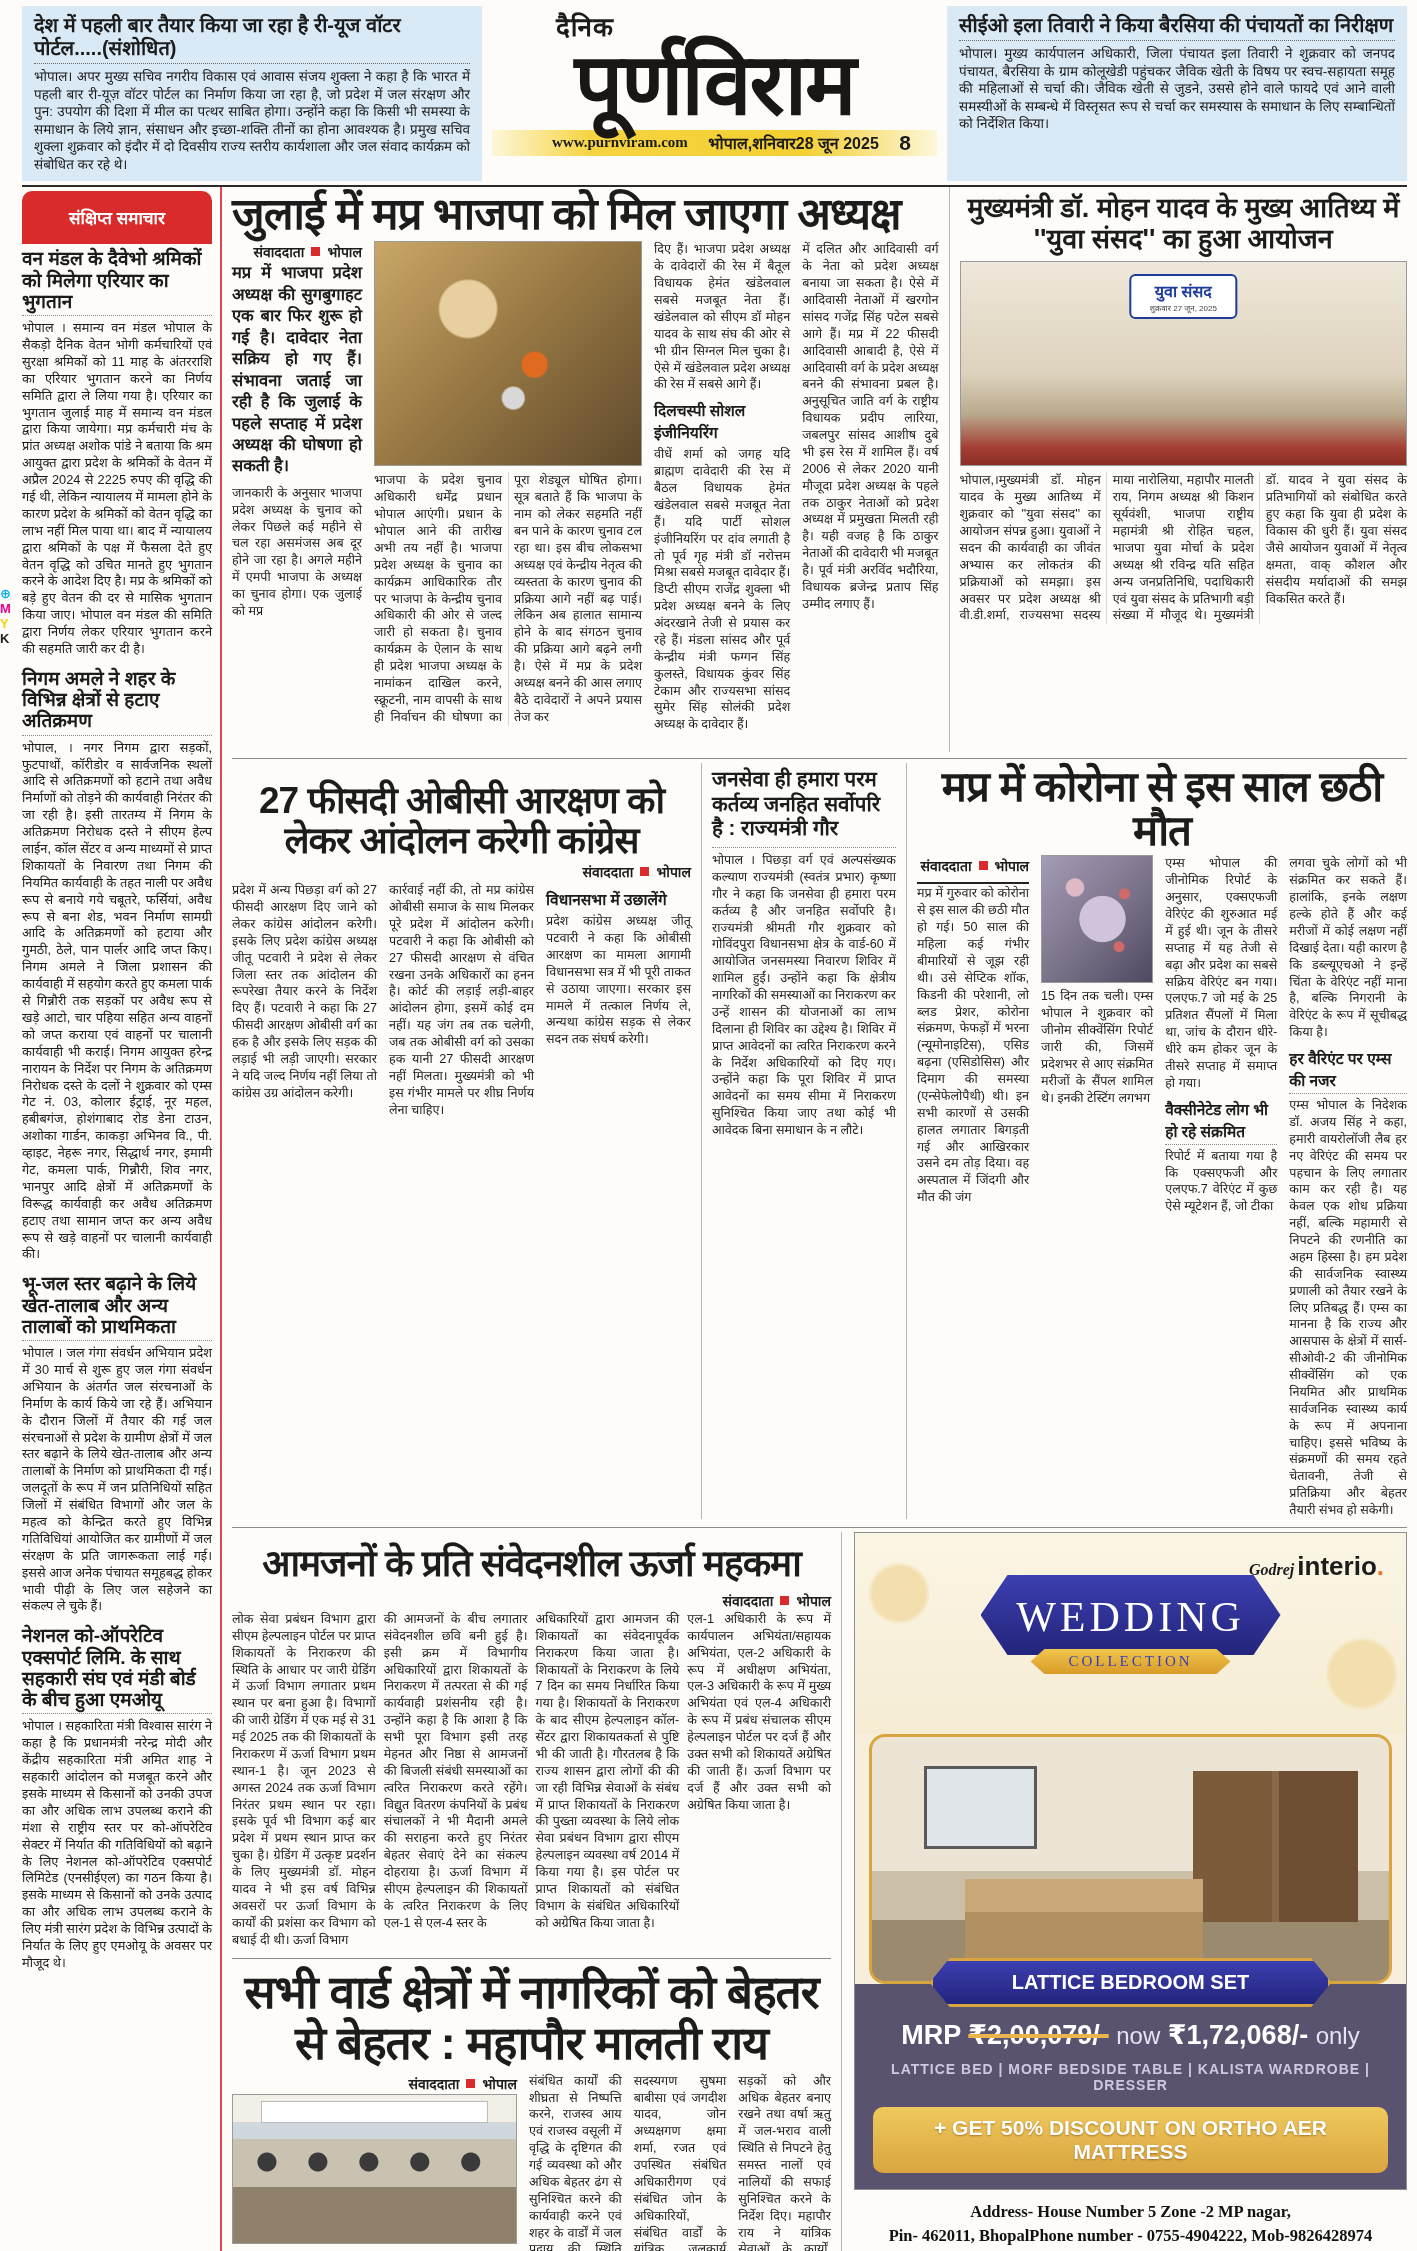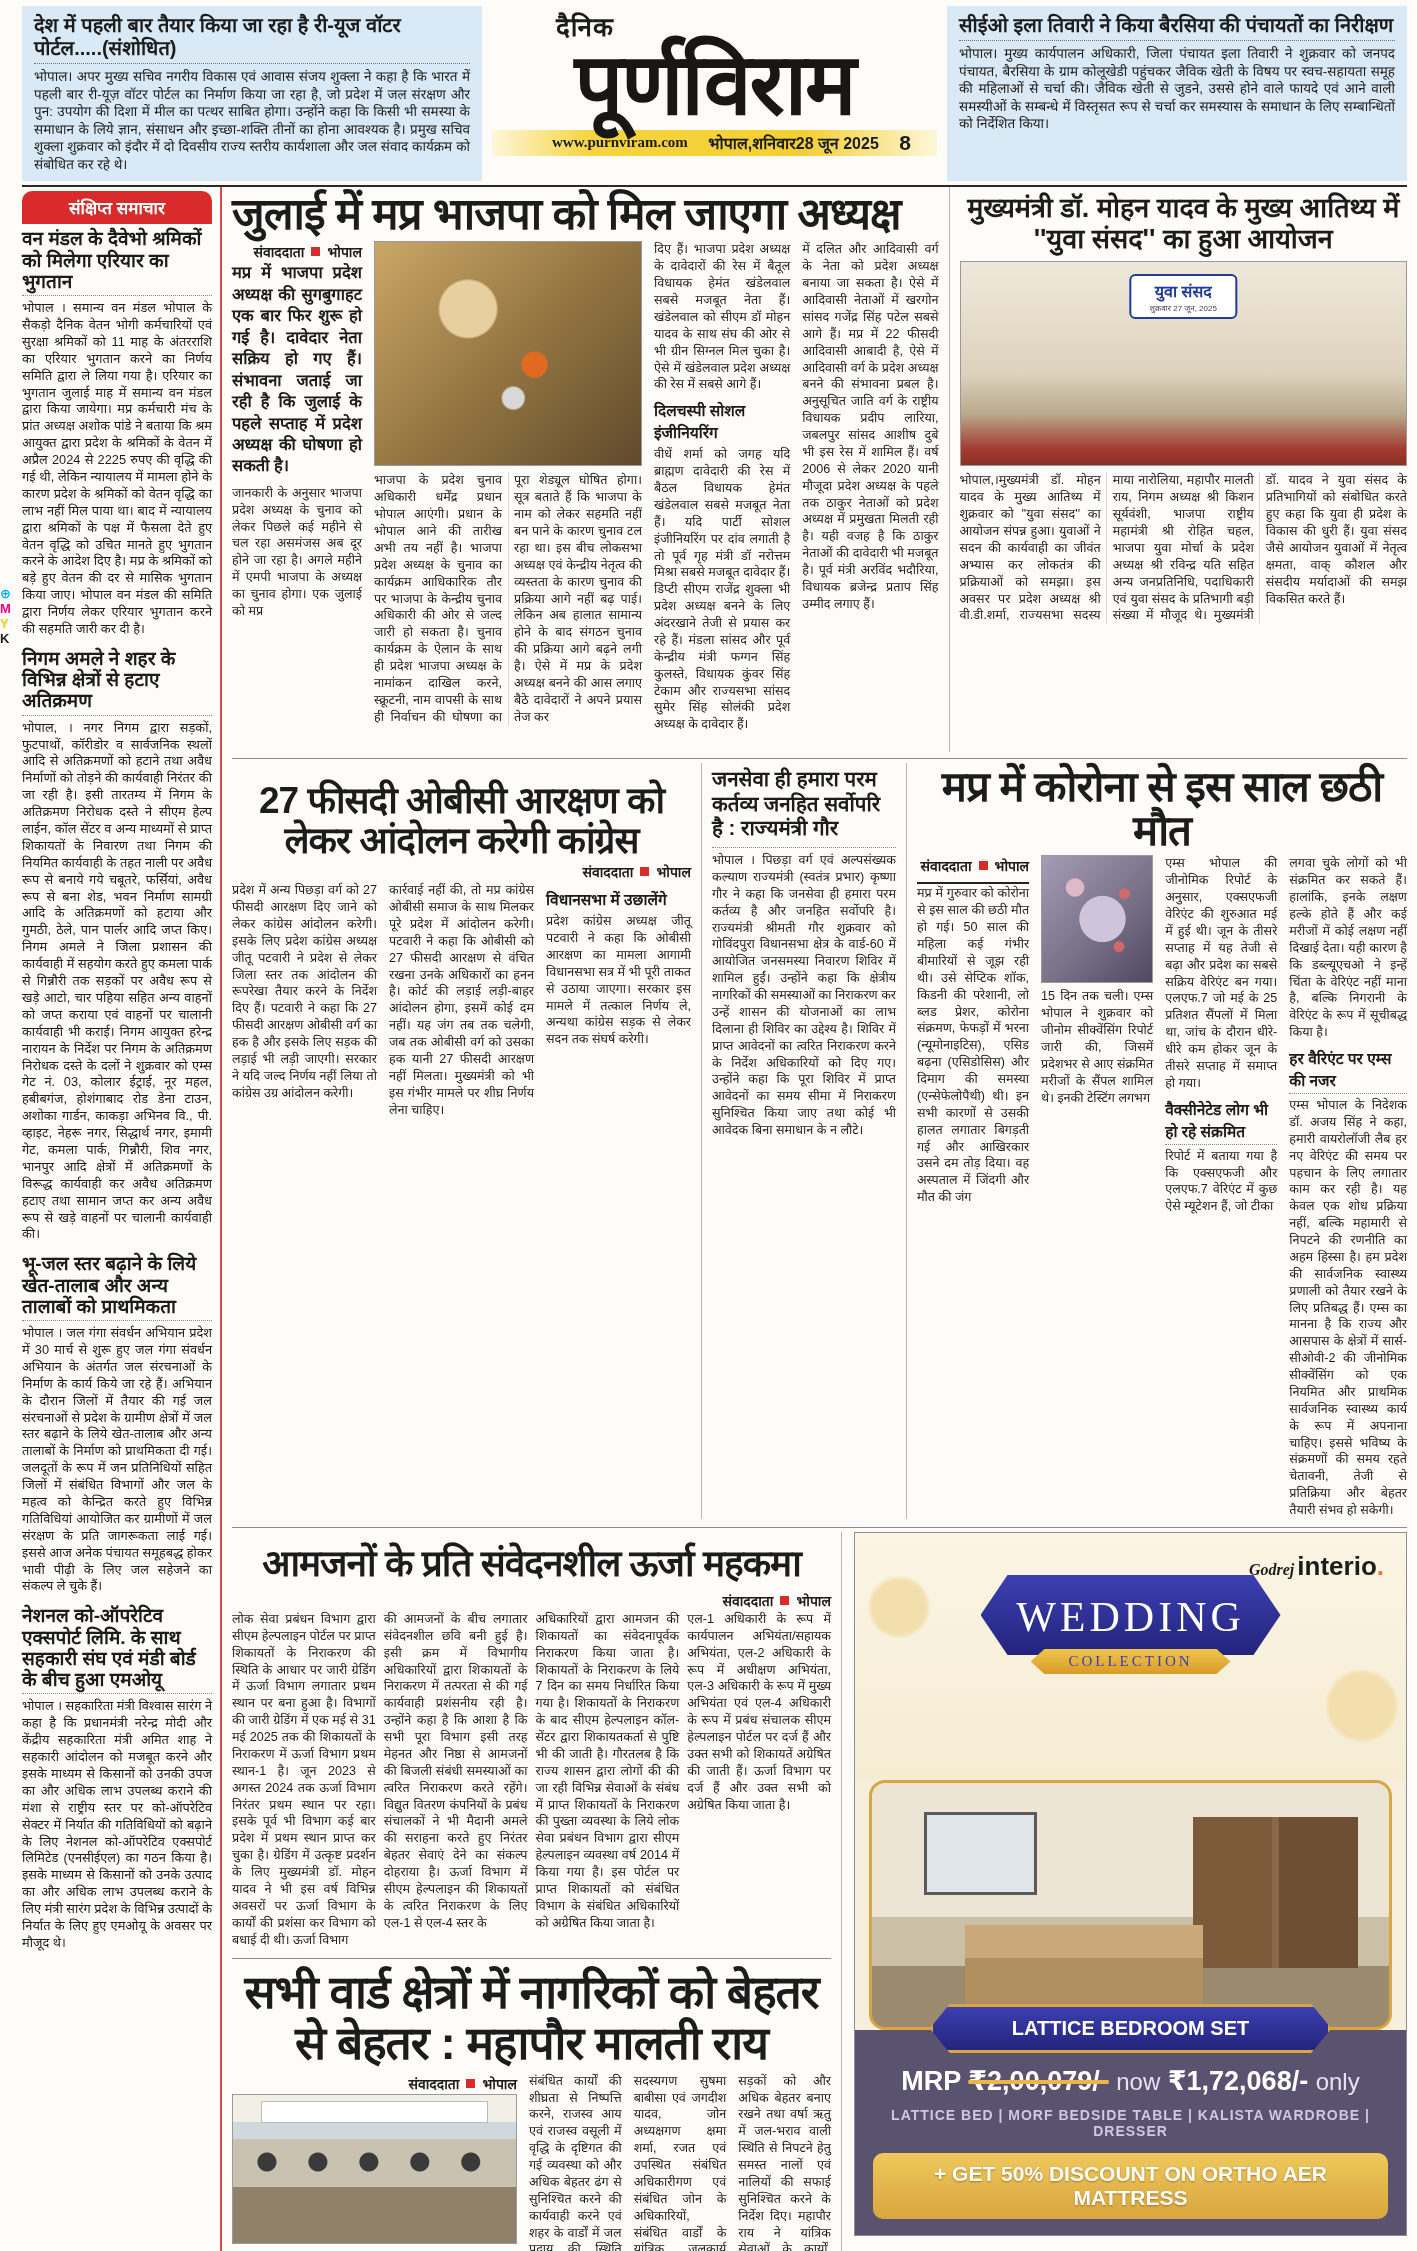--- a/index.html
+++ b/index.html
@@ -24,21 +24,21 @@
   .date-strip .date { font-weight:800; font-size:16px; }
   .date-strip .pageno { font-size:21px; font-weight:800; }
   .band-rule { border-top:2px solid #2a2a2a; margin:4px 0 0 0; }
 
   
   .main-wrap { display:flex; gap:0; }
   .sidebar { flex:0 0 200px; border-right:2px solid #e0474a; padding:4px 8px 4px 0; position:relative; }
   .content { flex:1 1 auto; padding-left:10px; }
 
   .section-tab { background:#d92b2b; color:#fff; font-weight:800; font-size:17px; text-align:center;
-                 border-radius:10px 10px 0 0; padding:5px 4px; margin-bottom:4px; }
+                 border-radius:10px 10px 0 0; padding:15px 4px; margin-bottom:4px; }
   .side-article { margin-bottom:10px; }
   .side-article h3 { font-size:19px; font-weight:800; line-height:1.12; padding-bottom:3px;
                      border-bottom:1px dotted #888; margin-bottom:4px; }
   .side-article p { font-size:12.8px; line-height:1.32; text-align:justify; }
   .cmyk-mark { position:absolute; left:-22px; top:400px; display:flex; flex-direction:column;
                font-size:13px; font-weight:bold; line-height:1.15; }
   .cmyk-mark span:nth-child(1){ color:#00aeef; }
   .cmyk-mark span:nth-child(2){ color:#ec008c; }
   .cmyk-mark span:nth-child(3){ color:#f3d011; }
   .cmyk-mark span:nth-child(4){ color:#231f20; }
@@ -106,21 +106,21 @@
   .meet-photo .heads { position:absolute; top:52px; left:0; right:0; height:30px;
       background:radial-gradient(circle at 12% 50%, #3a3a3a 0 9px, transparent 10px),
                  radial-gradient(circle at 30% 50%, #3a3a3a 0 9px, transparent 10px),
                  radial-gradient(circle at 48% 50%, #3a3a3a 0 9px, transparent 10px),
                  radial-gradient(circle at 66% 50%, #3a3a3a 0 9px, transparent 10px),
                  radial-gradient(circle at 84% 50%, #3a3a3a 0 9px, transparent 10px); }
 
   
   .ad-col { flex:0 0 565px; padding-left:12px; }
   .ad { border:1px solid #8f8f8f; background:#f7efdc; position:relative; }
-  .ad-top { position:relative; height:247px;
+  .ad-top { position:relative; height:201px;
       background:radial-gradient(circle at 8% 30%, #f3dfae 0 5%, transparent 6%),
                  radial-gradient(circle at 92% 70%, #f3dfae 0 6%, transparent 7%),
                  linear-gradient(180deg,#fbf5e4, #f5ecd3); }
   .godrej { position:absolute; top:18px; right:22px; font-size:26px; font-weight:800; color:#1c1c1c; }
   .godrej .script { font-family:"Liberation Serif",serif; font-style:italic; font-weight:bold; font-size:16px; margin-right:3px; }
   .godrej .dot { color:#e8772b; }
   .wed-shield { position:absolute; left:50%; top:42px; transform:translateX(-50%); width:300px; }
   .wed-main { background:linear-gradient(180deg,#3c3fb0 0%, #23247c 100%); color:#fff; text-align:center;
       font-family:"Liberation Serif",serif; font-size:42px; letter-spacing:4px; padding:18px 0 14px;
       clip-path:polygon(0 50%, 9% 0, 91% 0, 100% 50%, 91% 100%, 9% 100%); }

